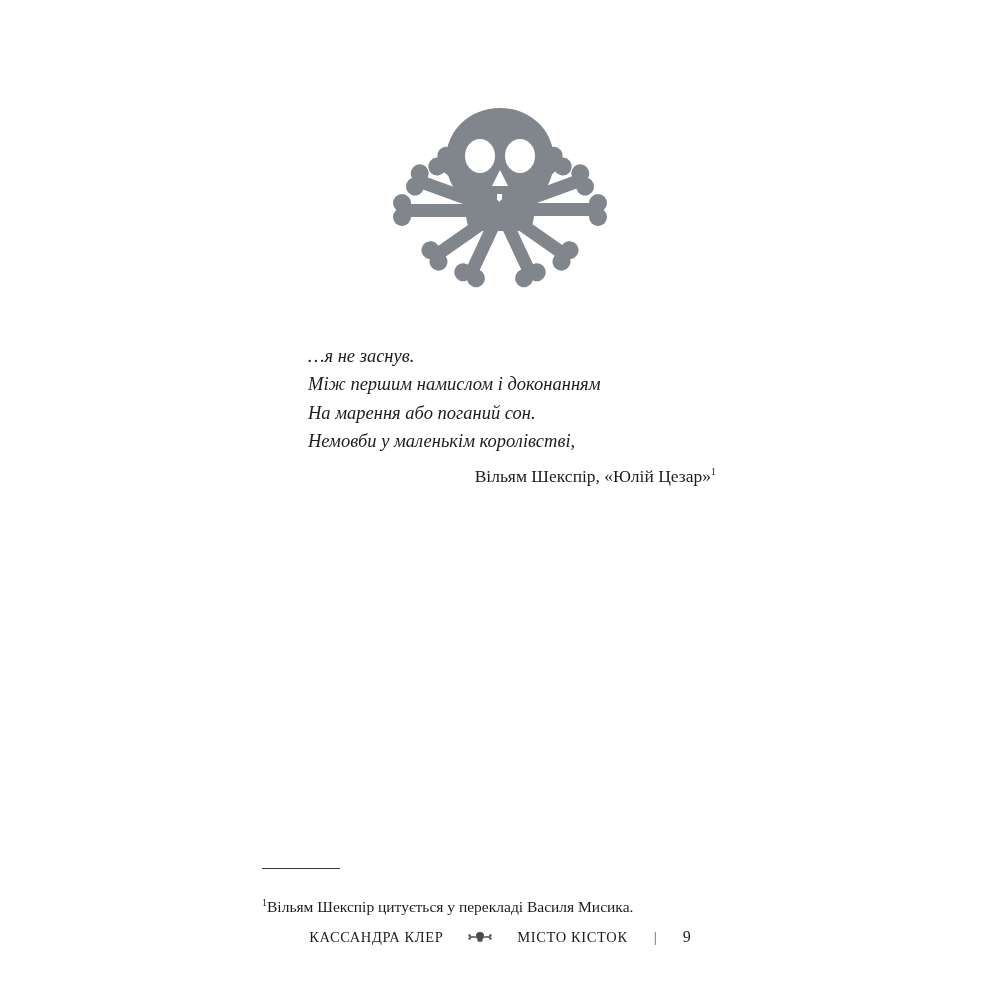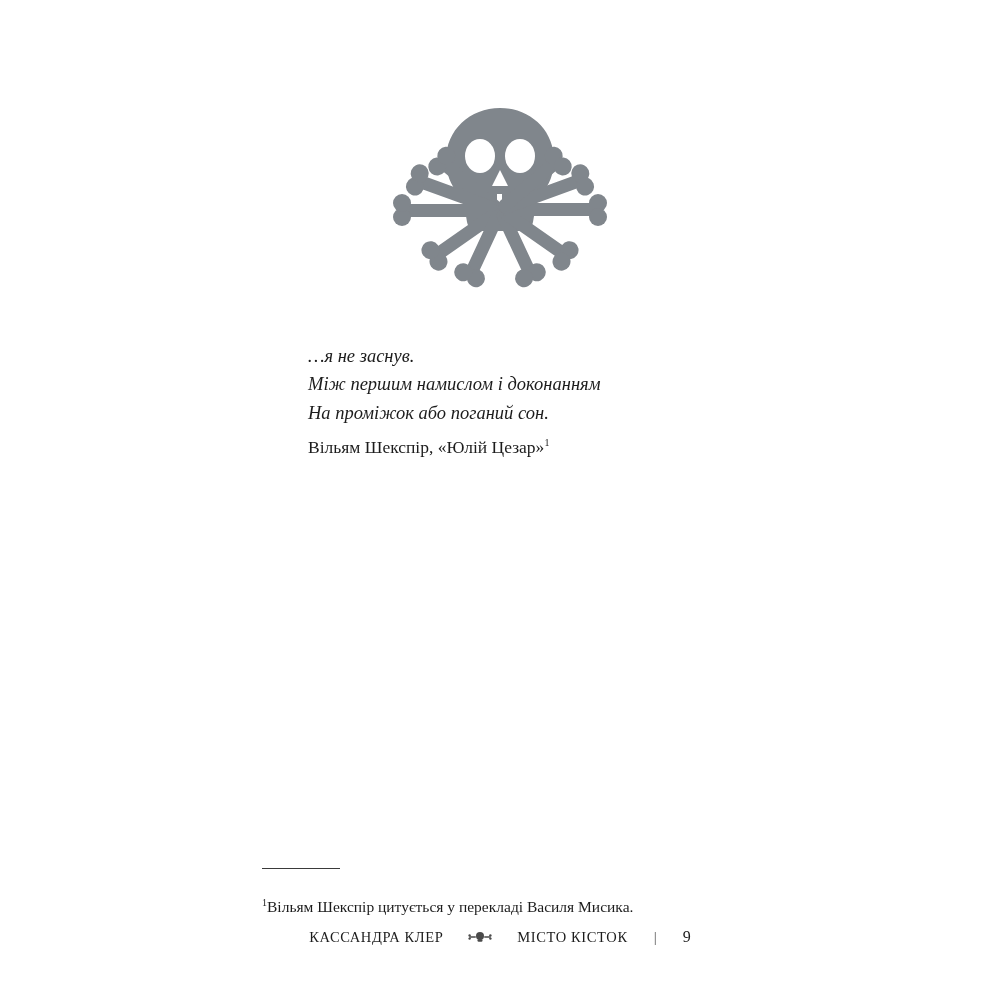--- a/index.html
+++ b/index.html
@@ -41,21 +41,21 @@
   }
   .epigraph-line {
     font-style: italic;
     font-size: 18.5px;
     line-height: 28.4px;
     color: #1c1c1c;
     white-space: nowrap;
   }
   .epigraph-attrib {
     margin-top: 8px;
-    text-align: left;
+    text-align: right;
     font-size: 17.5px;
     line-height: 24px;
     color: #1c1c1c;
     padding-right: 12px;
     white-space: nowrap;
   }
   .epigraph-attrib sup {
     font-size: 10px;
     vertical-align: super;
     line-height: 0;
@@ -213,21 +213,22 @@
           <circle cx="256" cy="113" r="9"></circle>
           <circle cx="256" cy="127" r="9"></circle>
         </g>
       </g>
     </svg>
   </div>
 
   <div class="epigraph">
     <div class="epigraph-line">…я не заснув.</div>
     <div class="epigraph-line">Між першим намислом і доконанням</div>
-    <div class="epigraph-line">На проміжок або поганий сон.</div>
+    <div class="epigraph-line">На марення або поганий сон.</div>
+    <div class="epigraph-line">Немовби у маленькім королівстві,</div>
     <div class="epigraph-attrib"><span>Вільям Шекспір, «Юлій Цезар»</span><sup>1</sup></div>
   </div>
 
   <div class="footnote">
     <div class="footnote-rule"></div>
     <div class="footnote-text"><sup>1</sup><span>Вільям Шекспір цитується у перекладі Василя Мисика.</span></div>
   </div>
 
   <div class="footer">
     <span class="footer-text">Кассандра Клер</span>

